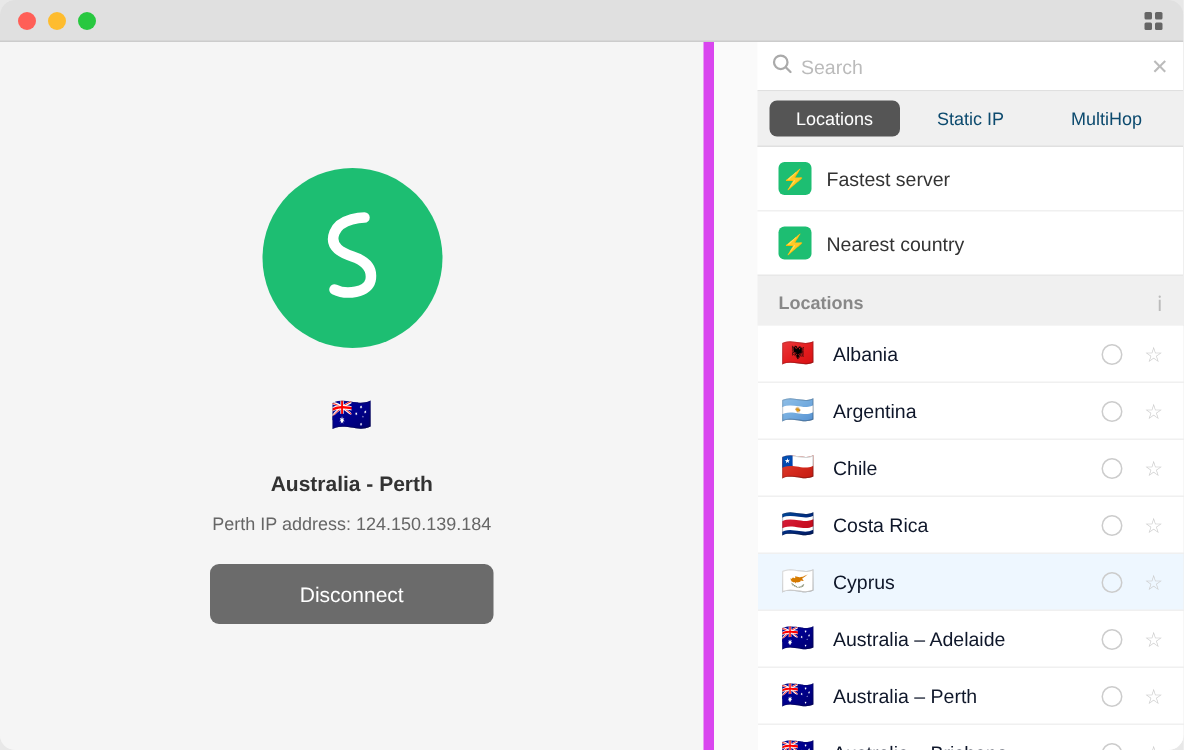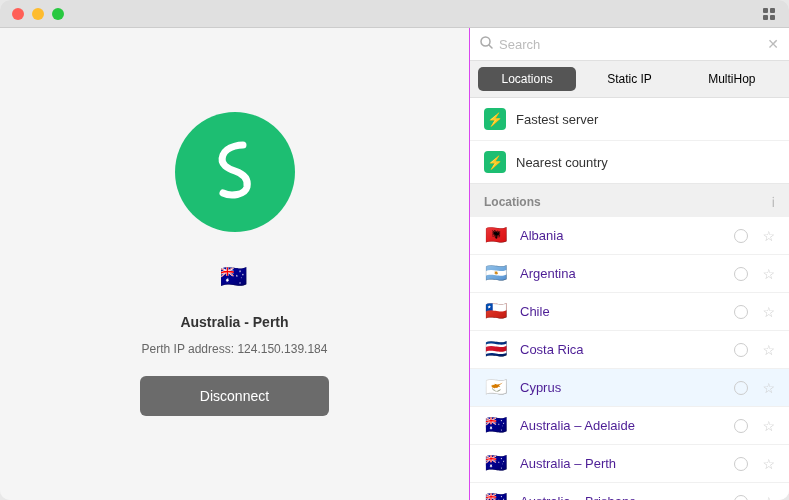--- a/index.html
+++ b/index.html
@@ -116,24 +116,25 @@
       font-size: 14px;
       font-weight: 500;
       cursor: pointer;
       margin-top: 8px;
     }
 
     
     .right-panel {
       width: 320px;
       background: #fafafa;
-      border-left: 1px solid #d946ef;
+      border-left: 7px solid #d946ef;
       display: flex;
       flex-direction: column;
       overflow: hidden;
+      padding-left: 29px;
     }
 
     .search-bar {
       padding: 8px 10px;
       border-bottom: 1px solid #e0e0e0;
       display: flex;
       align-items: center;
       gap: 6px;
       background: white;
     }
@@ -170,21 +171,21 @@
       border-bottom: 1px solid #e0e0e0;
     }
 
     .tab {
       flex: 1;
       text-align: center;
       padding: 5px 8px;
       font-size: 12px;
       border-radius: 5px;
       cursor: pointer;
-      color: #000000;
+      color: #0c4a6e;
     }
 
     .tab.active {
       background: #555;
       color: white;
       font-weight: 500;
     }
 
     .quick-actions {
       background: white;
@@ -258,21 +259,21 @@
       background: white;
     }
 
     .location-item.highlighted {
       background: #eef7ff;
     }
 
     .country-name {
       flex: 1;
       font-size: 13px;
-      color: #4c1d95;
+      color: #0f172a;
     }
 
     .radio-btn {
       width: 14px;
       height: 14px;
       border-radius: 50%;
       border: 1.5px solid #ccc;
       margin-right: 4px;
       flex-shrink: 0;
     }

